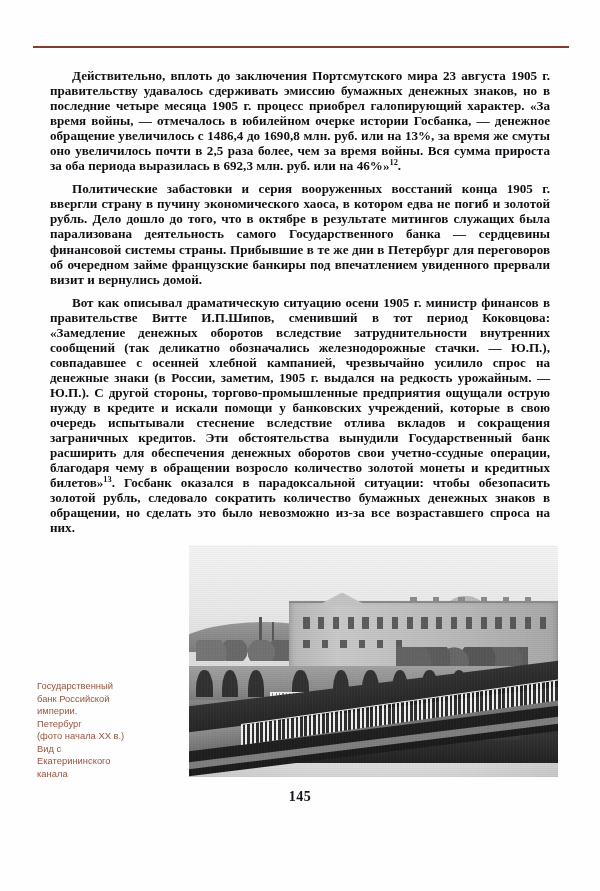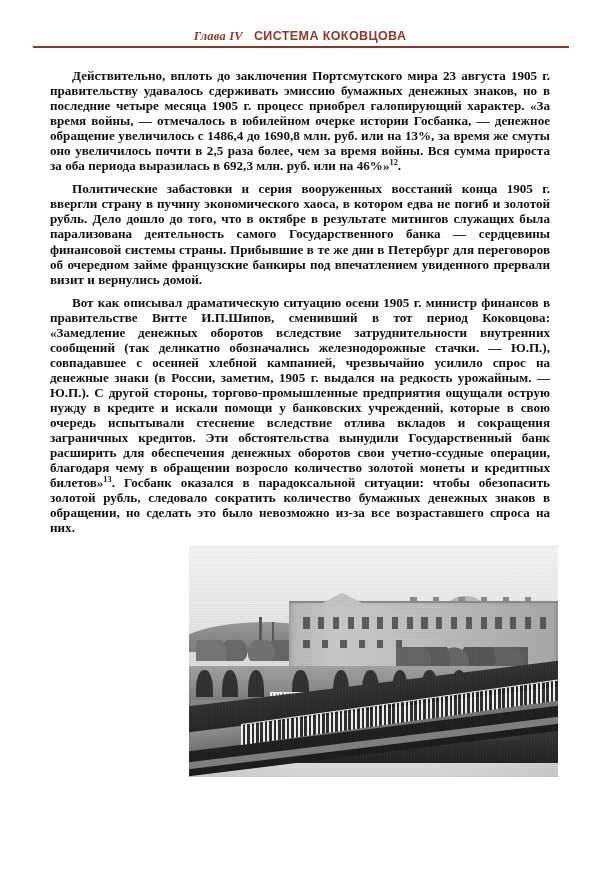--- a/index.html
+++ b/index.html
@@ -271,24 +271,20 @@
     font-size: 14px;
     color: #15141a;
     letter-spacing: 0.5px;
   }
 </style>
 </head>
 <body>
 
 <div class="page">
 
-  <div class="runhead">
-    <span class="runhead-chapter">Глава IV</span>
-    <span class="runhead-title">СИСТЕМА КОКОВЦОВА</span>
-  </div>
   <div class="runhead-rule"></div>
 
   <div class="textblock">
     <p><span>Действительно, вплоть до заключения Портсмутского мира 23 августа 1905 г. правительству удавалось сдерживать эмиссию бумажных денежных знаков, но в последние четыре месяца 1905 г. процесс приобрел галопирующий характер. «За время войны, — отмечалось в юбилейном очерке истории Госбанка, — денежное обращение увеличилось с 1486,4 до 1690,8 млн. руб. или на 13%, за время же смуты оно увеличилось почти в 2,5 раза более, чем за время войны. Вся сумма прироста за оба периода выразилась в 692,3 млн. руб. или на 46%»</span><sup class="fn">12</sup><span>.</span></p>
 
     <p>Политические забастовки и серия вооруженных восстаний конца 1905 г. ввергли страну в пучину экономического хаоса, в котором едва не погиб и золотой рубль. Дело дошло до того, что в октябре в результате митингов служащих была парализована деятельность самого Государственного банка — сердцевины финансовой системы страны. Прибывшие в те же дни в Петербург для переговоров об очередном займе французские банкиры под впечатлением увиденного прервали визит и вернулись домой.</p>
 
     <p><span>Вот как описывал драматическую ситуацию осени 1905 г. министр финансов в правительстве Витте И.П.Шипов, сменивший в тот период Коковцова: «Замедление денежных оборотов вследствие затруднительности внутренних сообщений (так деликатно обозначались железнодорожные стачки. — Ю.П.), совпадавшее с осенней хлебной кампанией, чрезвычайно усилило спрос на денежные знаки (в России, заметим, 1905 г. выдался на редкость урожайным. — Ю.П.). С другой стороны, торгово-промышленные предприятия ощущали острую нужду в кредите и искали помощи у банковских учреждений, которые в свою очередь испытывали стеснение вследствие отлива вкладов и сокращения заграничных кредитов. Эти обстоятельства вынудили Государственный банк расширить для обеспечения денежных оборотов свои учетно-ссудные операции, благодаря чему в обращении возросло количество золотой монеты и кредитных билетов»</span><sup class="fn">13</sup><span>.</span>
       <span>Госбанк оказался в парадоксальной ситуации: чтобы обезопасить золотой рубль, следовало сократить количество бумажных денежных знаков в обращении, но сделать это было невозможно из-за все возраставшего спроса на них.</span></p>
   </div>
@@ -360,15 +356,26 @@
       <div class="water-sheen"></div>
 
       <div class="fg-bank"></div>
       <div class="fg-path"></div>
       <div class="fg-rail"></div>
       <div class="fg-curb"></div>
       <div class="grain"></div>
     </div>
   </div>
 
-
+  <div class="caption">
+    <div>Государственный</div>
+    <div>банк Российской</div>
+    <div>империи.</div>
+    <div>Петербург</div>
+    <div>(фото начала XX в.)</div>
+    <div>Вид с</div>
+    <div>Екатерининского</div>
+    <div>канала</div>
+  </div>
+
+  <div class="folio">145</div>
 
 </div>
 
 </body></html>

